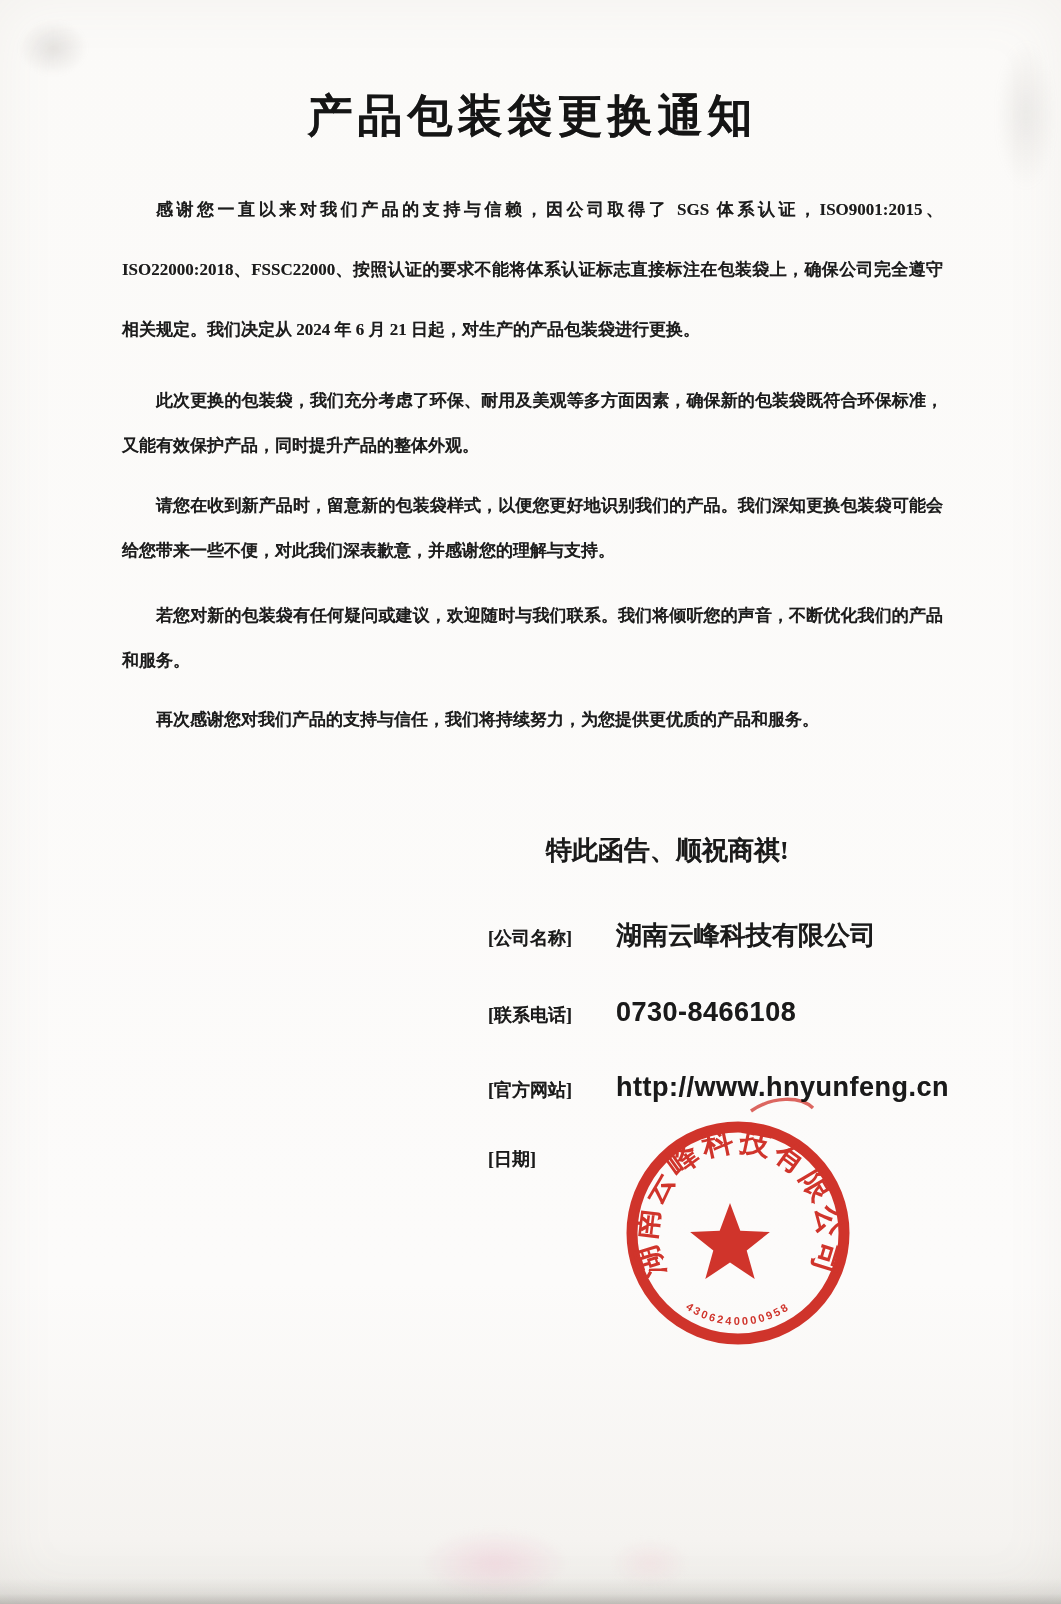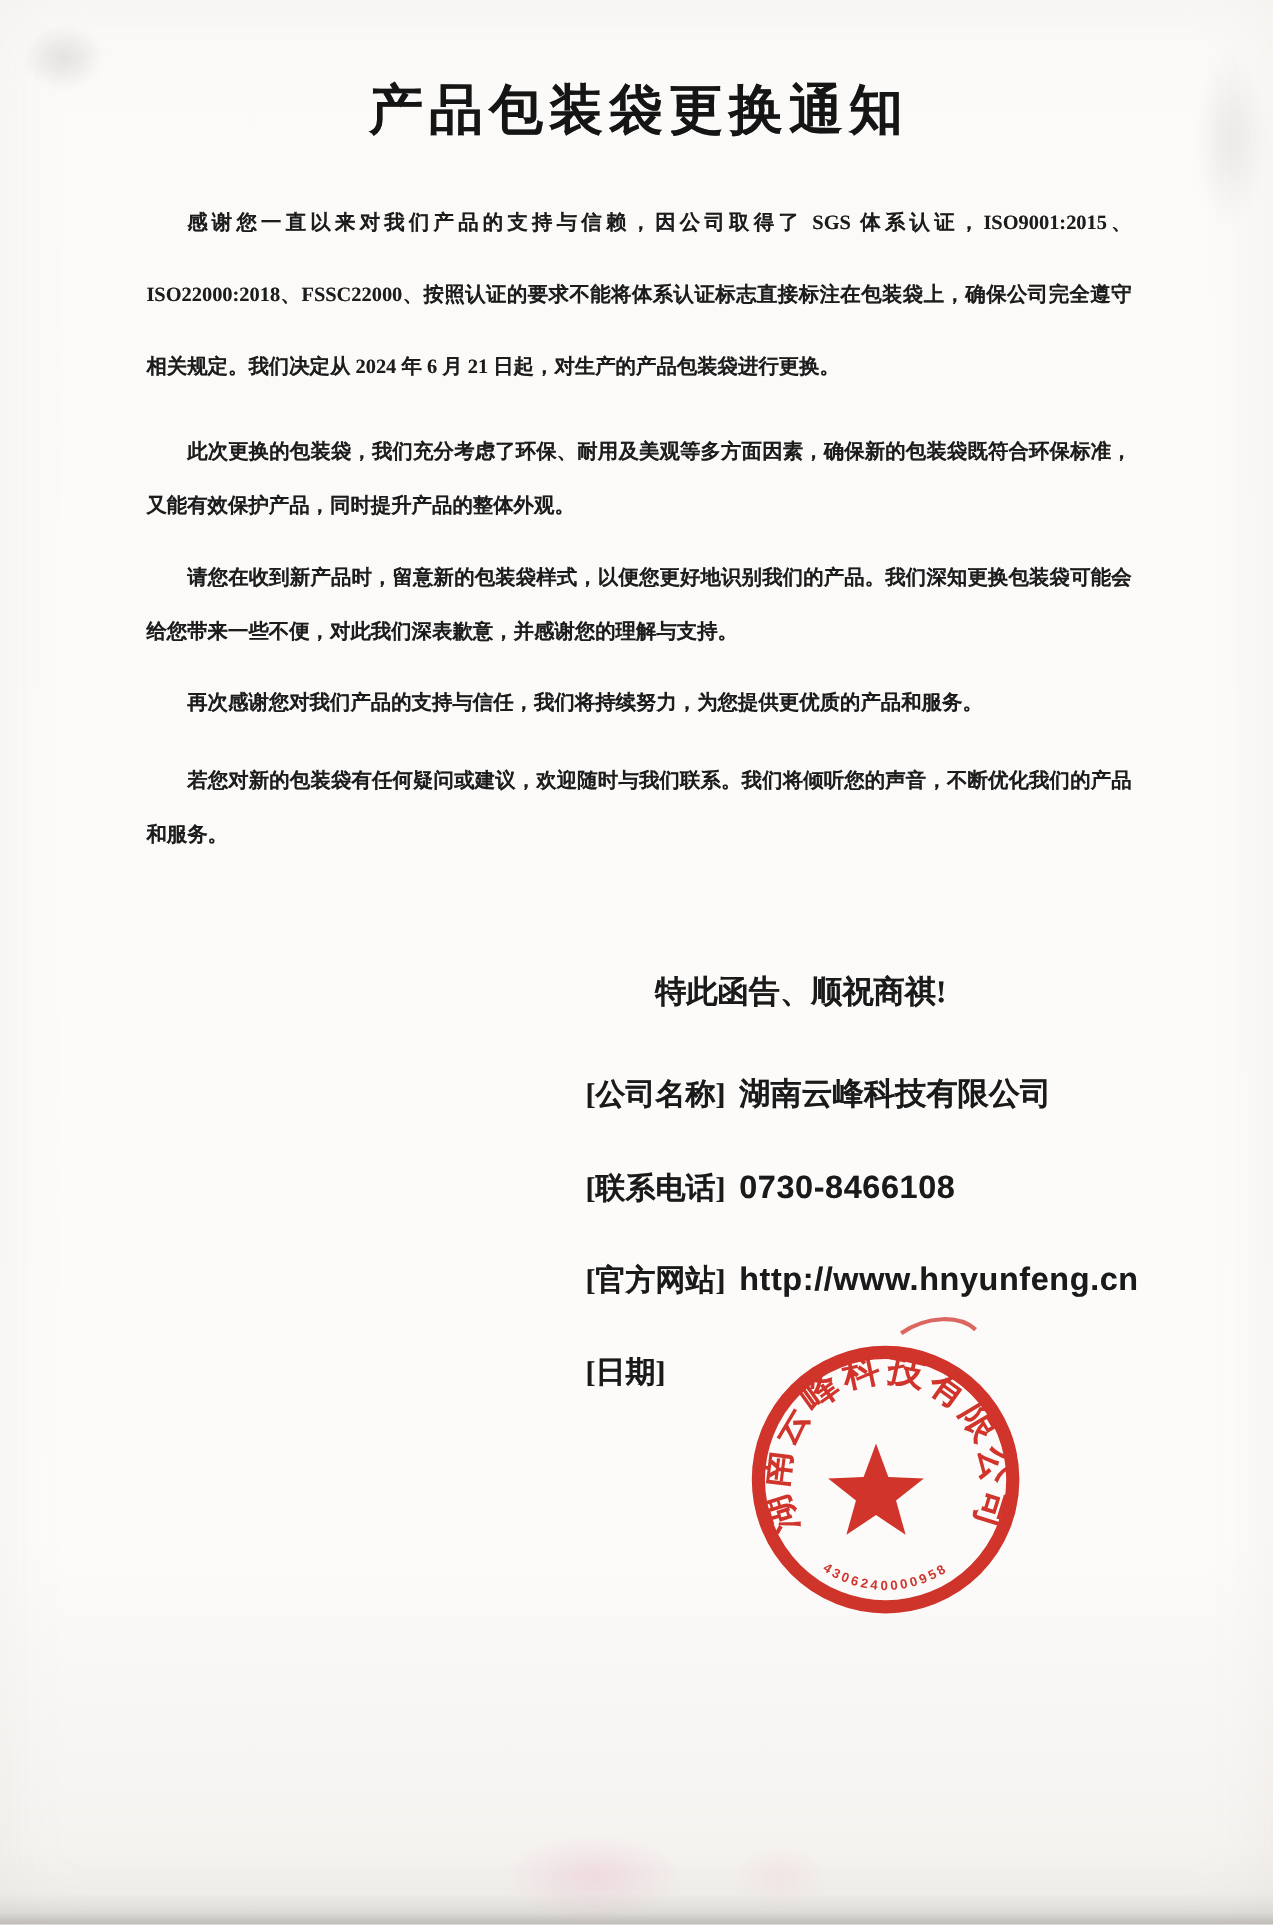--- a/index.html
+++ b/index.html
@@ -12,21 +12,21 @@
     position:relative;width:1061px;height:1604px;overflow:hidden;
     background:linear-gradient(180deg,#fbfaf8 0%,#fcfbfa 80%,#f5f3f0 96%,#ecebe7 100%);
     box-shadow:inset 0 0 60px rgba(150,140,130,0.08);
     color:#1a1a1a;
   }
   .content{
     position:absolute;inset:0;
     padding:0 118px 0 122px;
   }
   .title{
-    margin:0;padding-top:62px;
+    margin:0;padding-top:86px;
     text-align:center;
     font-size:45px;font-weight:700;letter-spacing:5px;
     color:#151515;
     text-shadow:0 0 0.5px rgba(0,0,0,0.5);
   }
   .greeting{
     margin:30px 0 0 44px;
     font-size:25px;font-weight:700;line-height:34px;
     text-shadow:0 0 0.4px rgba(0,0,0,0.45);
   }
@@ -47,21 +47,21 @@
     font-size:26px;font-weight:700;line-height:34px;
     text-shadow:0 0 0.4px rgba(0,0,0,0.45);
   }
   .footer{margin:50px 0 0 366px;}
   .footer-row{
     display:flex;align-items:baseline;
     margin-bottom:44px;
   }
   .footer-label{
     flex:0 0 128px;
-    font-size:25px;font-weight:700;
+    font-size:18px;font-weight:700;
     text-shadow:0 0 0.4px rgba(0,0,0,0.45);
   }
   .footer-value{
     font-size:26px;font-weight:700;
     text-shadow:0 0 0.4px rgba(0,0,0,0.4);
   }
   .value-serif{font-family:"Liberation Serif","DejaVu Serif",serif;}
   .value-sans{font-family:"Liberation Sans","DejaVu Sans",sans-serif;font-size:27px;letter-spacing:0.5px;}
   .stamp{
     position:absolute;left:588px;top:1083px;
@@ -102,22 +102,22 @@
 <div class="page">
 
   <div class="content">
 
     <h1 class="title">产品包装袋更换通知</h1>
 
 
     <p class="para p1">感谢您一直以来对我们产品的支持与信赖，因公司取得了 SGS 体系认证，ISO9001:2015、ISO22000:2018、FSSC22000、按照认证的要求不能将体系认证标志直接标注在包装袋上，确保公司完全遵守相关规定。我们决定从 2024 年 6 月 21 日起，对生产的产品包装袋进行更换。</p>
     <p class="para p2">此次更换的包装袋，我们充分考虑了环保、耐用及美观等多方面因素，确保新的包装袋既符合环保标准，又能有效保护产品，同时提升产品的整体外观。</p>
     <p class="para p3">请您在收到新产品时，留意新的包装袋样式，以便您更好地识别我们的产品。我们深知更换包装袋可能会给您带来一些不便，对此我们深表歉意，并感谢您的理解与支持。</p>
+    <p class="para p4">若您对新的包装袋有任何疑问或建议，欢迎随时与我们联系。我们将倾听您的声音，不断优化我们的产品和服务。</p>
     <p class="para p5">再次感谢您对我们产品的支持与信任，我们将持续努力，为您提供更优质的产品和服务。</p>
-    <p class="para p4">若您对新的包装袋有任何疑问或建议，欢迎随时与我们联系。我们将倾听您的声音，不断优化我们的产品和服务。</p>
 
     <p class="closing">特此函告、顺祝商祺!</p>
 
     <div class="footer">
       <div class="footer-row">
         <span class="footer-label">[公司名称]</span>
         <span class="footer-value value-serif">湖南云峰科技有限公司</span>
       </div>
       <div class="footer-row">
         <span class="footer-label">[联系电话]</span>

